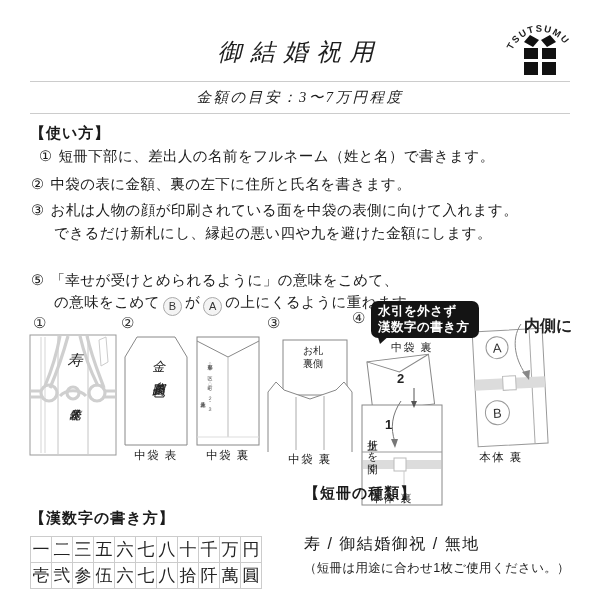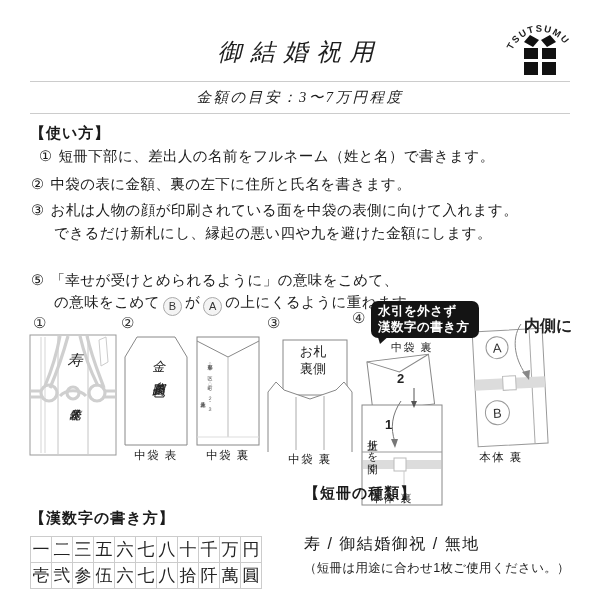--- a/index.html
+++ b/index.html
@@ -24,21 +24,21 @@
                border:1px solid #aaa; border-radius:50%; background:#f4f4f4;
                text-align:center; font-size:11px; color:#333; margin:0 3px;
                vertical-align:-3px; }
 
   .dnum { font-size:15px; color:#333; }
   .dlabel { font-size:11.5px; letter-spacing:1.5px; color:#1b1b1b; text-align:center; width:56px; }
   .badge { left:371px; top:301px; width:94px; background:#141414; color:#fff;
            border-radius:7px; padding:3px 7px; font-size:12.5px; font-weight:bold;
            line-height:1.25; letter-spacing:0.5px; }
   .badge span { display:block; }
-  .bill-label { font-size:13px; line-height:1.3; text-align:center; width:60px; color:#222; }
+  .bill-label { font-size:10px; line-height:1.3; text-align:center; width:60px; color:#222; }
   .tiny-addr { font-size:5px; color:#555; letter-spacing:0; }
 
   .kanji-table { border-collapse:collapse; font-family:"Liberation Serif", serif;
                  font-size:17px; color:#222; }
   .kanji-table td { border:1px solid #ccc; width:20px; height:25px; text-align:center;
                     padding:0; }
   .types-line { font-size:16px; font-weight:normal; letter-spacing:1.5px; color:#1b1b1b; }
   .note-line { font-size:12.5px; color:#1b1b1b; letter-spacing:0.3px; }
 
   svg text { font-family:"Liberation Sans", sans-serif; }

